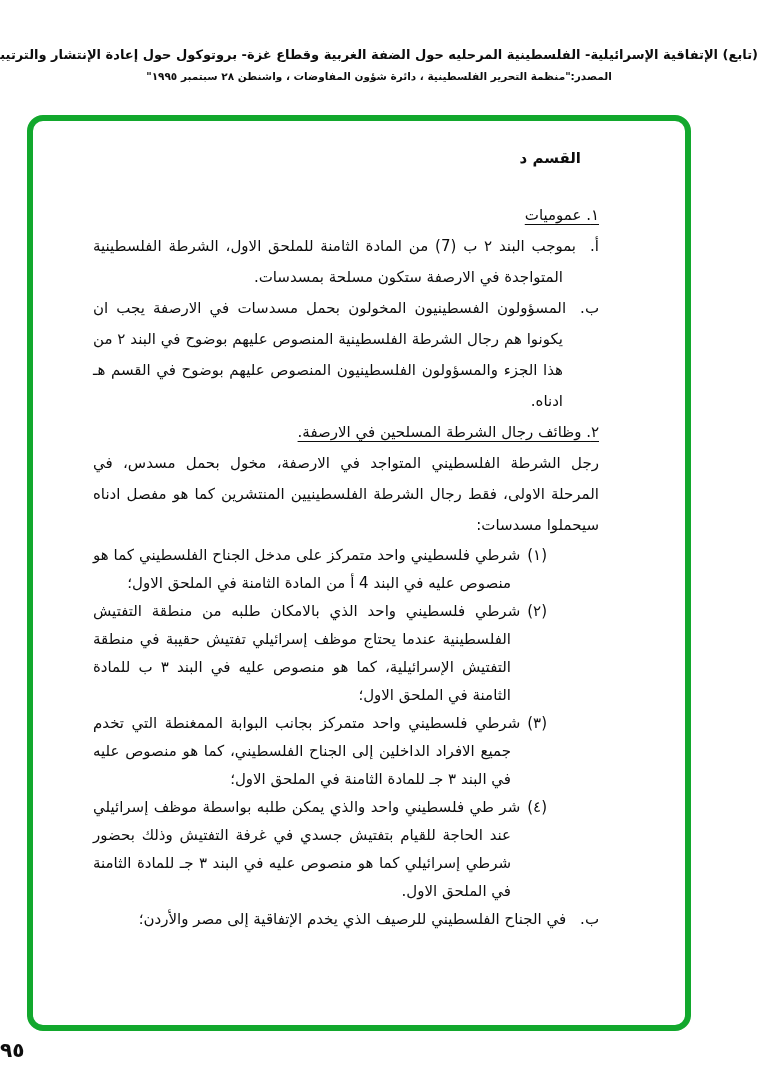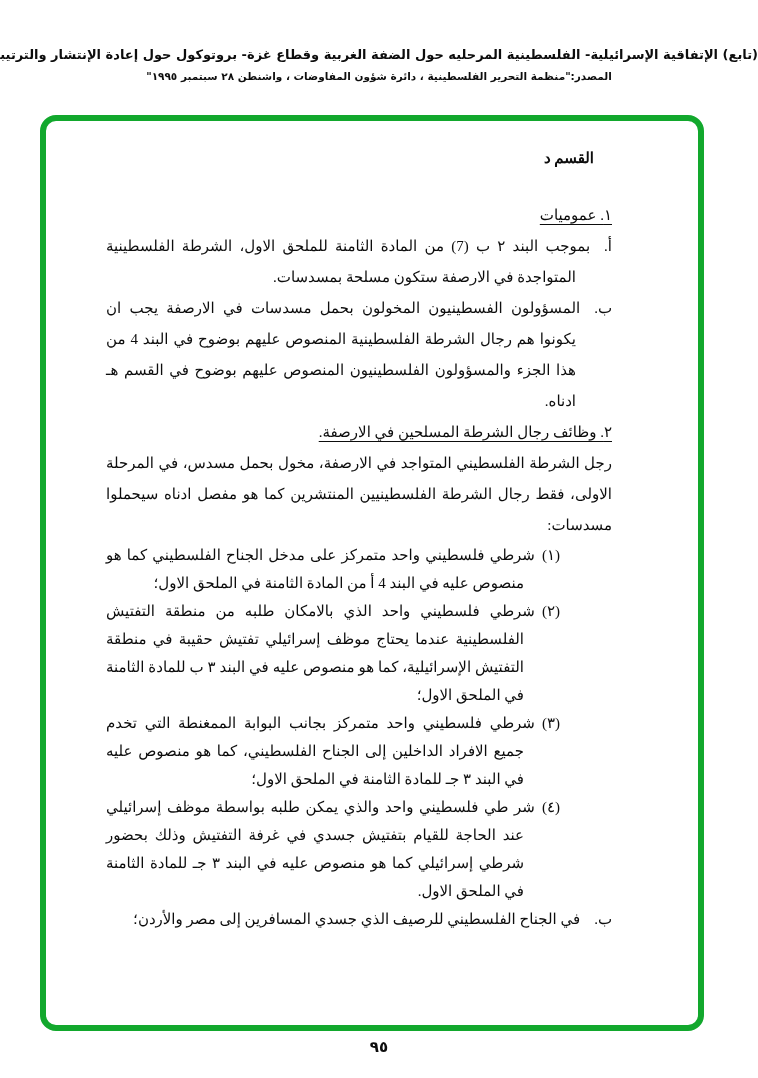--- a/index.html
+++ b/index.html
@@ -13,25 +13,24 @@
     direction:rtl;text-align:center;
   }
   .doc-header .l1{
     font-size:13px;font-weight:bold;white-space:nowrap;line-height:18px;
   }
   .doc-header .l2{
     font-size:10.5px;font-weight:bold;margin-top:5px;line-height:14px;
   }
   
   .green-box{
-    position:absolute;left:40px;top:115px;
+    position:absolute;left:27px;top:115px;
     width:652px;height:904px;
     border:6px solid #12a82d;border-radius:16px;
     background:#ffffff;
-    font-family:Liberation Serif, serif;
   }
   .box-content{
     position:absolute;top:0;left:0;right:0;bottom:0;
     padding:22px 86px 0 60px;
     direction:rtl;text-align:right;
     font-size:15px;line-height:31px;
   }
   .bold{font-weight:bold;}
   .sec-label{margin-right:18px;}
   .underlined{
@@ -43,56 +42,56 @@
   .marker{padding-left:14px;}
   .items-area{line-height:28px;}
   .item{
     text-align:justify;
     padding-right:88px;text-indent:-36px;
   }
   .item .marker{padding-left:7px;}
   
   .page-number{
     position:absolute;left:0;right:0;top:1038px;
-    text-align:center;font-size:15px;font-weight:bold;direction:rtl;
+    text-align:left;font-size:20px;font-weight:bold;direction:rtl;
   }
 </style>
 </head>
 <body>
 
 <div class="doc-header">
   <div class="l1">(تابع) الإتفاقية الإسرائيلية- الفلسطينية المرحليه حول الضفة الغربية وقطاع غزة- بروتوكول حول إعادة الإنتشار والترتيبات الامنية</div>
   <div class="l2">المصدر:"منظمة التحرير الفلسطينية ، دائرة شؤون المفاوضات ، واشنطن ٢٨ سبتمبر ١٩٩٥"</div>
 </div>
 
 <div class="green-box" style="border-color: rgb(18, 168, 45);">
   <div class="box-content">
 
     <div class="bold sec-label">القسم د</div>
 
     <div class="underlined h1">١. عموميات</div>
 
     <div class="para hang36"><span class="marker">أ.</span><span>بموجب البند ٢ ب (7) من المادة الثامنة للملحق الاول، الشرطة الفلسطينية المتواجدة في الارصفة ستكون مسلحة بمسدسات.</span></div>
 
-    <div class="para hang36"><span class="marker">ب.</span><span>المسؤولون الفسطينيون المخولون بحمل مسدسات في الارصفة يجب ان يكونوا هم رجال الشرطة الفلسطينية المنصوص عليهم بوضوح في البند 4 من هذا الجزء والمسؤولون الفلسطينيون المنصوص عليهم بوضوح في القسم هـ ادناه.</span></div>
+    <div class="para hang36"><span class="marker">ب.</span><span>المسؤولون الفسطينيون المخولون بحمل مسدسات في الارصفة يجب ان يكونوا هم رجال الشرطة الفلسطينية المنصوص عليهم بوضوح في البند ٢ من هذا الجزء والمسؤولون الفلسطينيون المنصوص عليهم بوضوح في القسم هـ ادناه.</span></div>
 
     <div class="underlined">٢. وظائف رجال الشرطة المسلحين في الارصفة.</div>
 
     <div class="para">رجل الشرطة الفلسطيني المتواجد في الارصفة، مخول بحمل مسدس، في المرحلة الاولى، فقط رجال الشرطة الفلسطينيين المنتشرين كما هو مفصل ادناه سيحملوا مسدسات:</div>
 
     <div class="items-area">
 
 
       <div class="item"><span class="marker">(١)</span><span>شرطي فلسطيني واحد متمركز على مدخل الجناح الفلسطيني كما هو منصوص عليه في البند 4 أ من المادة الثامنة في الملحق الاول؛</span></div>
 
       <div class="item"><span class="marker">(٢)</span><span>شرطي فلسطيني واحد الذي بالامكان طلبه من منطقة التفتيش الفلسطينية عندما يحتاج موظف إسرائيلي تفتيش حقيبة في منطقة التفتيش الإسرائيلية، كما هو منصوص عليه في البند ٣ ب للمادة الثامنة في الملحق الاول؛</span></div>
 
       <div class="item"><span class="marker">(٣)</span><span>شرطي فلسطيني واحد متمركز بجانب البوابة الممغنطة التي تخدم جميع الافراد الداخلين إلى الجناح الفلسطيني، كما هو منصوص عليه في البند ٣ جـ للمادة الثامنة في الملحق الاول؛</span></div>
 
       <div class="item"><span class="marker">(٤)</span><span>شر طي فلسطيني واحد والذي يمكن طلبه بواسطة موظف إسرائيلي عند الحاجة للقيام بتفتيش جسدي في غرفة التفتيش وذلك بحضور شرطي إسرائيلي كما هو منصوص عليه في البند ٣ جـ للمادة الثامنة في الملحق الاول.</span></div>
 
-      <div class="para hang36"><span class="marker">ب.</span><span>في الجناح الفلسطيني للرصيف الذي جسدي المسافرين إلى مصر والأردن؛</span></div>
+      <div class="para hang36"><span class="marker">ب.</span><span>في الجناح الفلسطيني للرصيف الذي يخدم الإتفاقية إلى مصر والأردن؛</span></div>
 
     </div>
   </div>
 </div>
 
 <div class="page-number">٩٥</div>
 
 </body></html>

